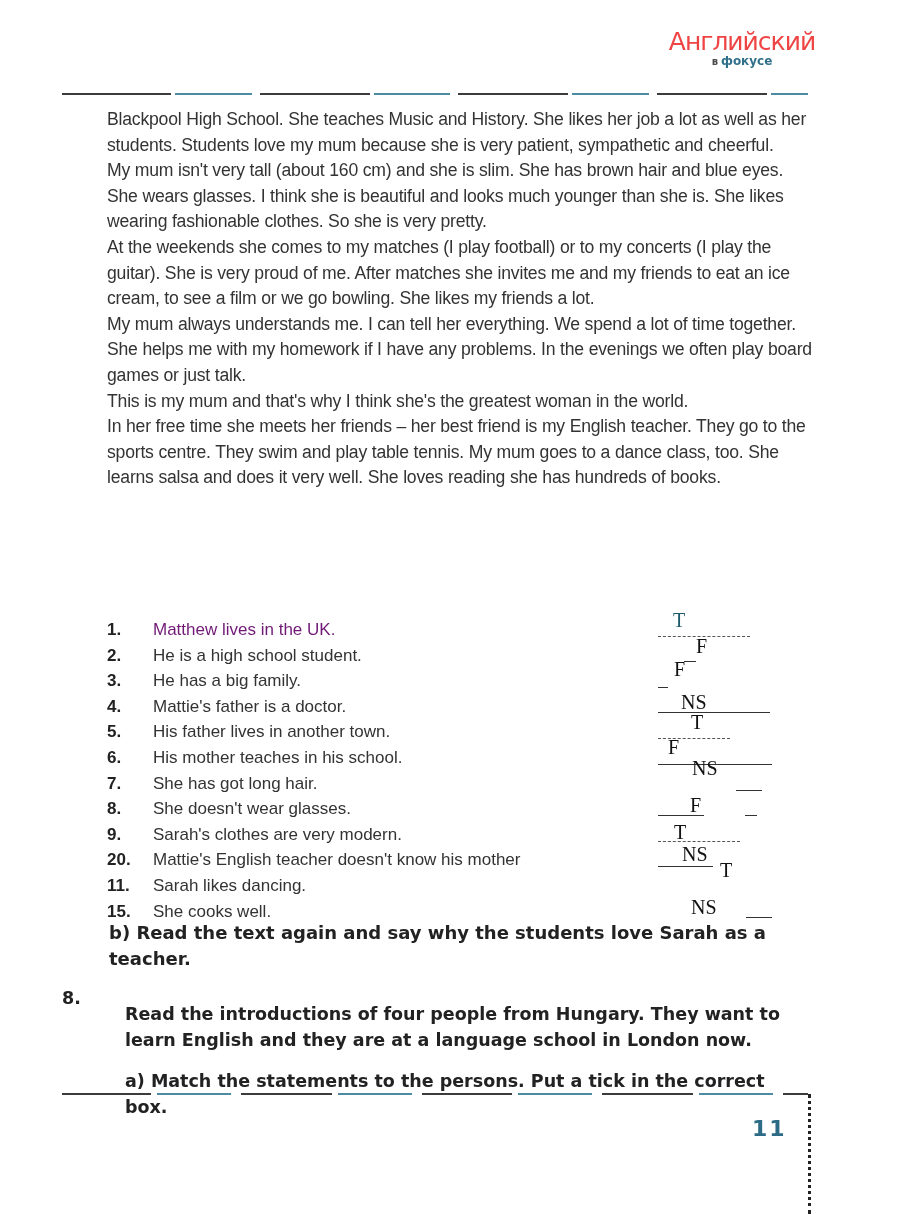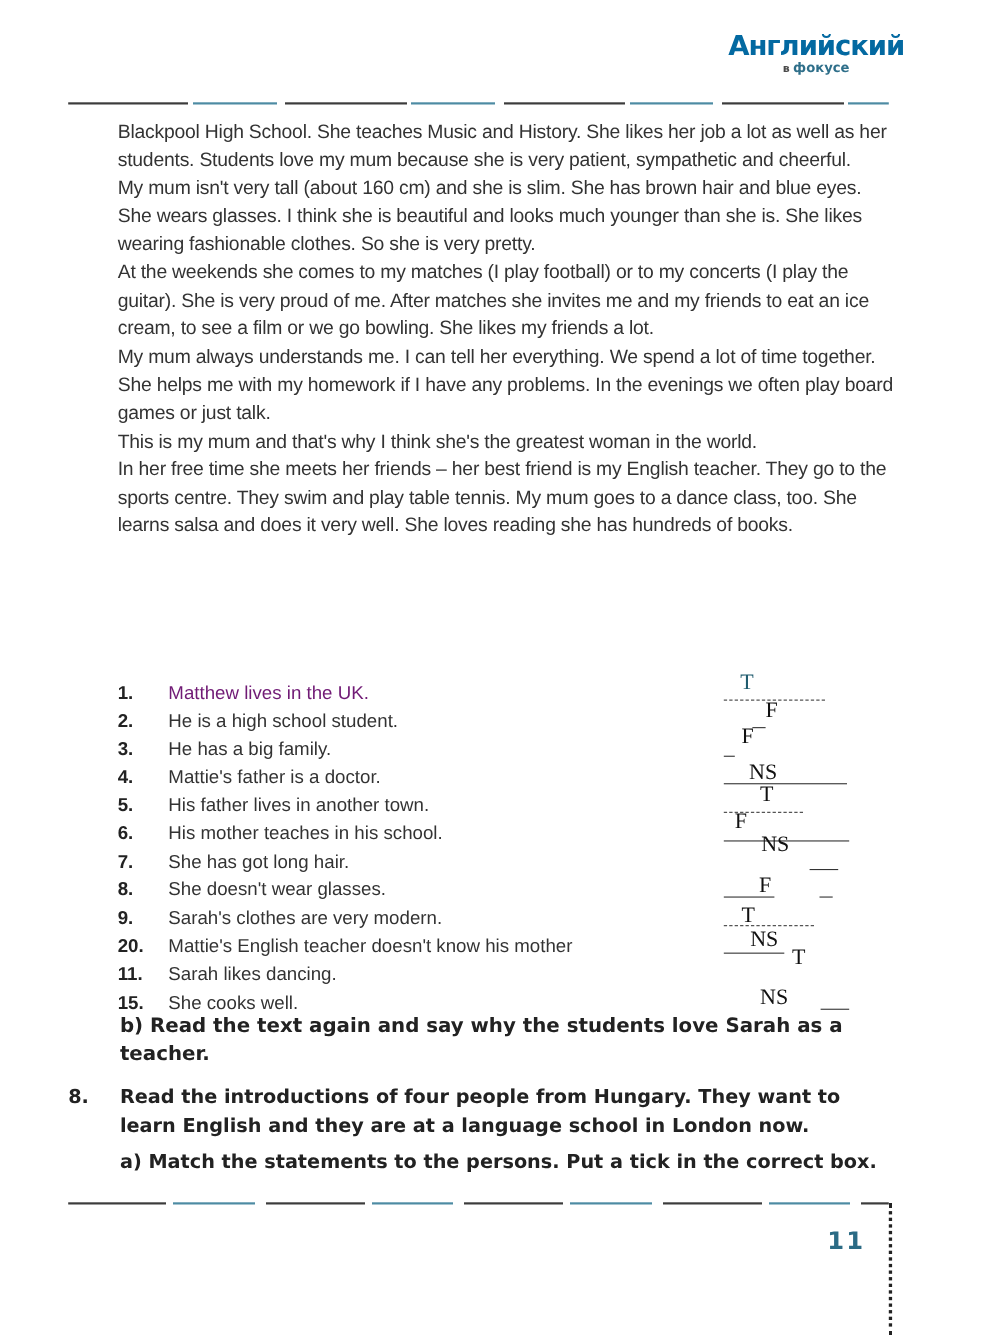--- a/index.html
+++ b/index.html
@@ -1,18 +1,18 @@
 <!DOCTYPE html>
 <html><head>
 <meta charset="utf-8">
 <style>
   html, body { margin:0; padding:0; background:#ffffff; }
   body { width:911px; height:1214px; position:relative; overflow:hidden; font-family:"Liberation Sans", sans-serif; color:#2a2a2a; }
   .logo { position:absolute; left:662px; top:28px; width:160px; text-align:center; }
-  .logo-main { font-family:"DejaVu Sans", sans-serif; font-weight:bold; font-size:25px; color:#0369a1; letter-spacing:-1px; line-height:28px; }
+  .logo-main { font-family:"DejaVu Sans", sans-serif; font-weight:normal; font-size:25px; color:#ef4444; letter-spacing:-1px; line-height:28px; }
   .logo-sub { font-family:"DejaVu Sans", sans-serif; font-weight:bold; font-size:12px; color:#2f6f8a; margin-top:-2px; }
   .logo-sub .pre { color:#4b4b4b; font-size:10px; margin-right:3px; }
   .rule { position:absolute; height:0; border-top:1.5px dashed #4d7f93; }
   .rule.top { left:62px; top:93px; width:746px; border-top:2px solid #4a6f80; border-image:repeating-linear-gradient(90deg,#3c3c3c 0 110px,transparent 110px 114px,#4d8ba3 114px 190px,transparent 190px 198px) 1; }
   .rule.bottom { left:62px; top:1093px; width:746px; border-top:2px solid #4a6f80; border-image:repeating-linear-gradient(90deg,#3c3c3c 0 90px,transparent 90px 96px,#4d8ba3 96px 170px,transparent 170px 180px) 1; }
   .dotted-edge { position:absolute; left:808px; top:1094px; height:120px; border-left:3px dotted #222; }
   .page-number { position:absolute; left:752px; top:1116px; font-family:"DejaVu Sans", sans-serif; font-weight:bold; font-size:22px; color:#2b6b85; letter-spacing:2px; }
   .text-block { position:absolute; left:107px; top:107px; width:705px; font-size:17.6px; line-height:25.6px; color:#333; letter-spacing:-0.2px; }
   .text-block p { margin:0; }
   .q-list { position:absolute; left:107px; top:617px; width:560px; font-size:17px; line-height:25.6px; color:#333; }
@@ -21,21 +21,21 @@
   .q-text { flex:1; white-space:nowrap; }
   .answers { position:absolute; left:0; top:0; }
   .ans { position:absolute; font-family:"Liberation Serif", serif; font-size:20px; color:#111; line-height:20px; }
   .ans.teal { color:#1f5b6e; }
   .line { position:absolute; height:0; border-top:1px solid #333; }
   .line.dash { border-top:1px dashed #555; }
   .task-b { position:absolute; left:109px; top:920px; width:705px; font-family:"DejaVu Sans", sans-serif; font-weight:bold; font-size:18px; line-height:25.5px; color:#222; }
   .task8 { position:absolute; left:62px; top:986px; width:752px; font-family:"DejaVu Sans", sans-serif; font-weight:bold; font-size:17.5px; line-height:25.5px; color:#222; display:flex; }
   .task8-num { width:47px; }
   .task8-body { flex:1; }
-  .task8-body p { margin:0; }
+  .task8-body p { margin:16px; }
   .task8-body p.sub { margin-top:8px; }
 </style>
 </head>
 <body>
 
 <div class="logo">
   <div class="logo-main">Английский</div>
   <div class="logo-sub">
     <span class="pre">в</span><span>фокусе</span>
   </div>

